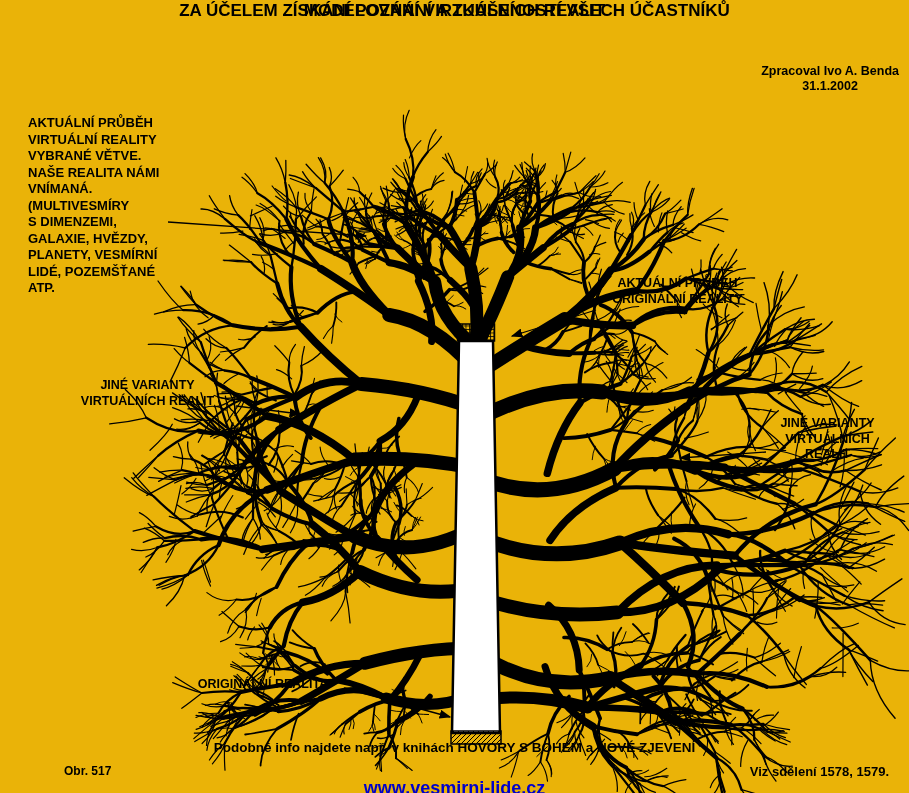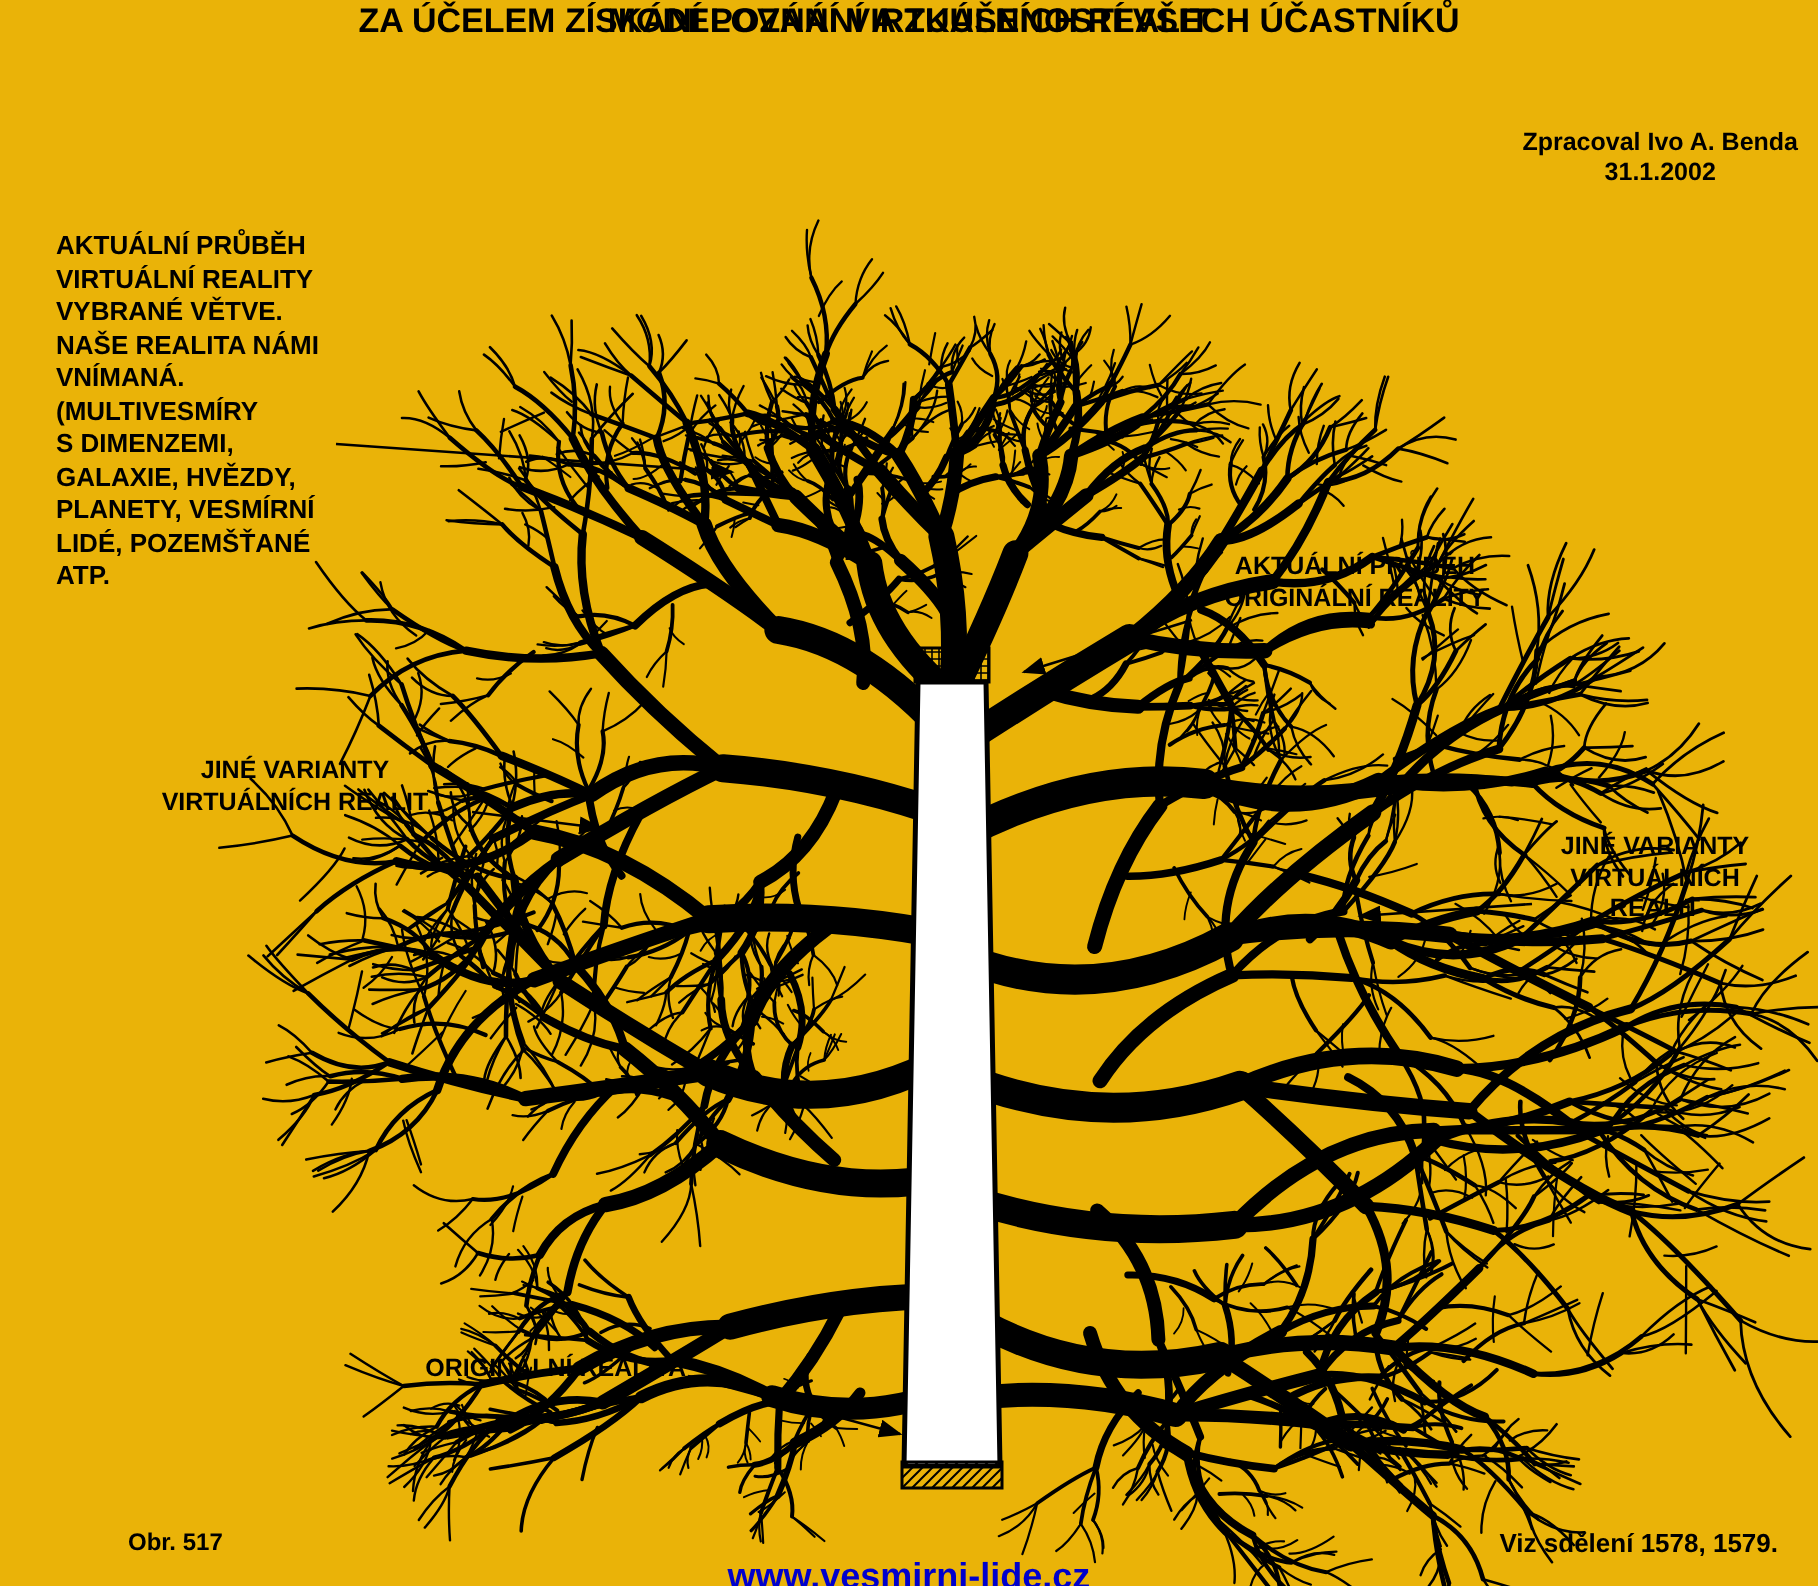--- a/index.html
+++ b/index.html
@@ -12,21 +12,21 @@
   #figure-svg{position:absolute;left:0;top:0;width:909px;height:793px;z-index:0;}
   .txt{position:absolute;z-index:2;font-weight:bold;white-space:pre-line;}
   .title{left:0;top:8;width:909px;text-align:center;font-size:17px;line-height:21px;}
   .subtitle{left:0;top:29;width:909px;text-align:center;font-size:17px;line-height:21px;}
   .credit{right:10px;top:64px;text-align:center;font-size:12.5px;line-height:15px;}
   .left-block{left:28px;top:115px;font-size:13px;line-height:16.5px;text-align:left;}
   .lbl{font-size:12.5px;line-height:15.5px;text-align:center;}
   .lbl-original-course{left:575px;top:276px;width:205px;}
   .lbl-variants-left{left:55px;top:378px;width:185px;}
   .lbl-variants-right{left:760px;top:416px;width:135px;}
-  .lbl-original-reality{left:183px;top:677px;width:160px;text-align:right;font-size:12.5px;}
+  .lbl-original-reality{left:183px;top:677px;width:160px;text-align:center;font-size:12.5px;}
   .footer-note{left:0;top:740px;width:909px;text-align:center;font-size:13.5px;}
   .figure-number{left:24px;top:764px;font-size:12px;margin-left:40px;}
   .reference{right:20px;top:764px;font-size:13px;}
   .website{left:0;top:778px;width:909px;text-align:center;font-size:18px;}
   .website a{color:#0000cc;text-decoration:underline;cursor:pointer;}
 </style>
 </head>
 <body>
 
 <div id="page">
@@ -2244,17 +2244,18 @@
 
   <div class="txt lbl lbl-variants-left">JINÉ VARIANTY
 VIRTUÁLNÍCH REALIT</div>
 
   <div class="txt lbl lbl-variants-right">JINÉ VARIANTY
 VIRTUÁLNÍCH
 REALIT</div>
 
   <div class="txt lbl lbl-original-reality">ORIGINÁLNÍ REALITA</div>
 
+  <div class="txt footer-note">Podobné info najdete např. v knihách HOVORY S BOHEM a NOVÉ ZJEVENÍ</div>
   <div class="txt figure-number">Obr. 517</div>
   <div class="txt website"><a>www.vesmirni-lide.cz</a></div>
   <div class="txt reference">Viz sdělení 1578, 1579.</div>
 
 </div>
 
 </body></html>

